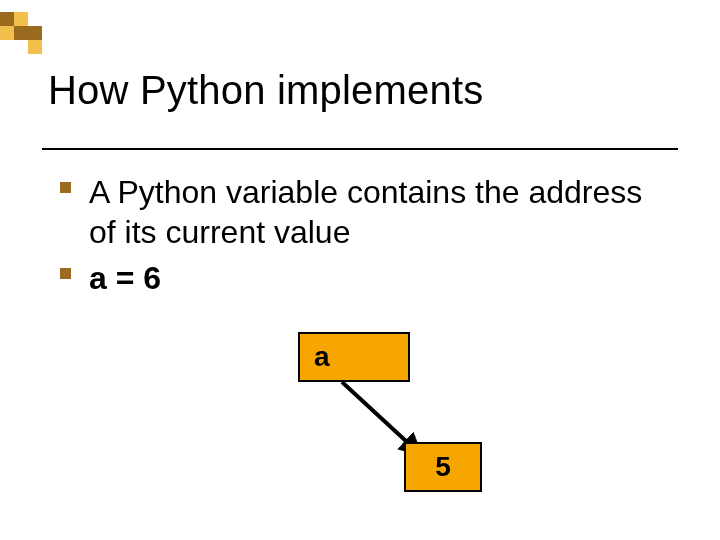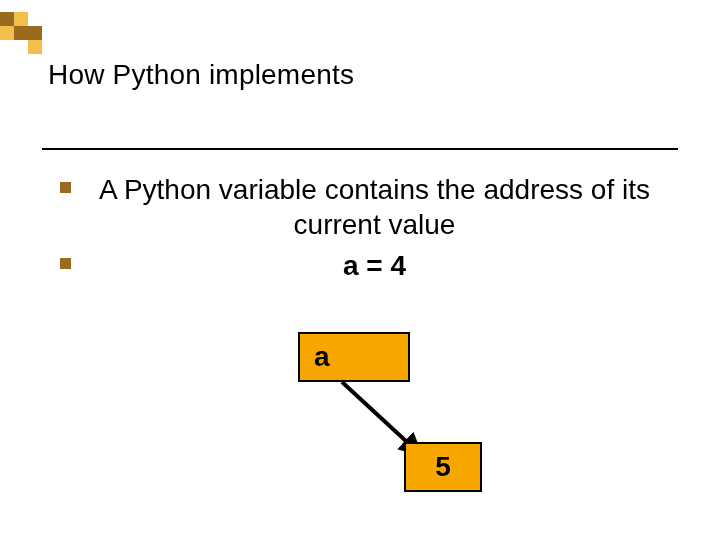--- a/index.html
+++ b/index.html
@@ -18,41 +18,40 @@
     height: 540px;
   }
   
   .deco {
     position: absolute;
   }
   .title {
     position: absolute;
     left: 48px;
     top: 40px;
-    font-size: 28px;
+    font-size: 40px;
     line-height: 1.15;
     font-weight: 400;
     letter-spacing: 0.2px;
   }
   .rule {
     position: absolute;
     left: 42px;
     top: 148px;
     width: 636px;
     height: 2px;
     background: #000000;
   }
   .bullets {
     position: absolute;
     left: 60px;
     top: 172px;
     width: 600px;
-    font-size: 28px;
+    font-size: 32px;
     line-height: 1.25;
-    text-align: center;
   }
   .bullet-row {
     display: flex;
     align-items: flex-start;
     margin-bottom: 6px;
   }
   .bullet-mark {
     width: 11px;
     height: 11px;
     background: #9a6a1e;
@@ -116,21 +115,21 @@
 
   <div class="rule"></div>
 
   <div class="bullets">
     <div class="bullet-row">
       <div class="bullet-mark"></div>
       <div class="bullet-text">A Python variable contains the address of its current value</div>
     </div>
     <div class="bullet-row">
       <div class="bullet-mark"></div>
-      <div class="bullet-text bold">a = 4</div>
+      <div class="bullet-text bold">a = 6</div>
     </div>
   </div>
 
   <div class="box box-a">
     <span>a</span>
   </div>
 
   <svg class="arrow" width="200" height="200">
     <defs>
       <marker id="arrowhead" markerWidth="6" markerHeight="6" refX="5" refY="3" orient="auto">

